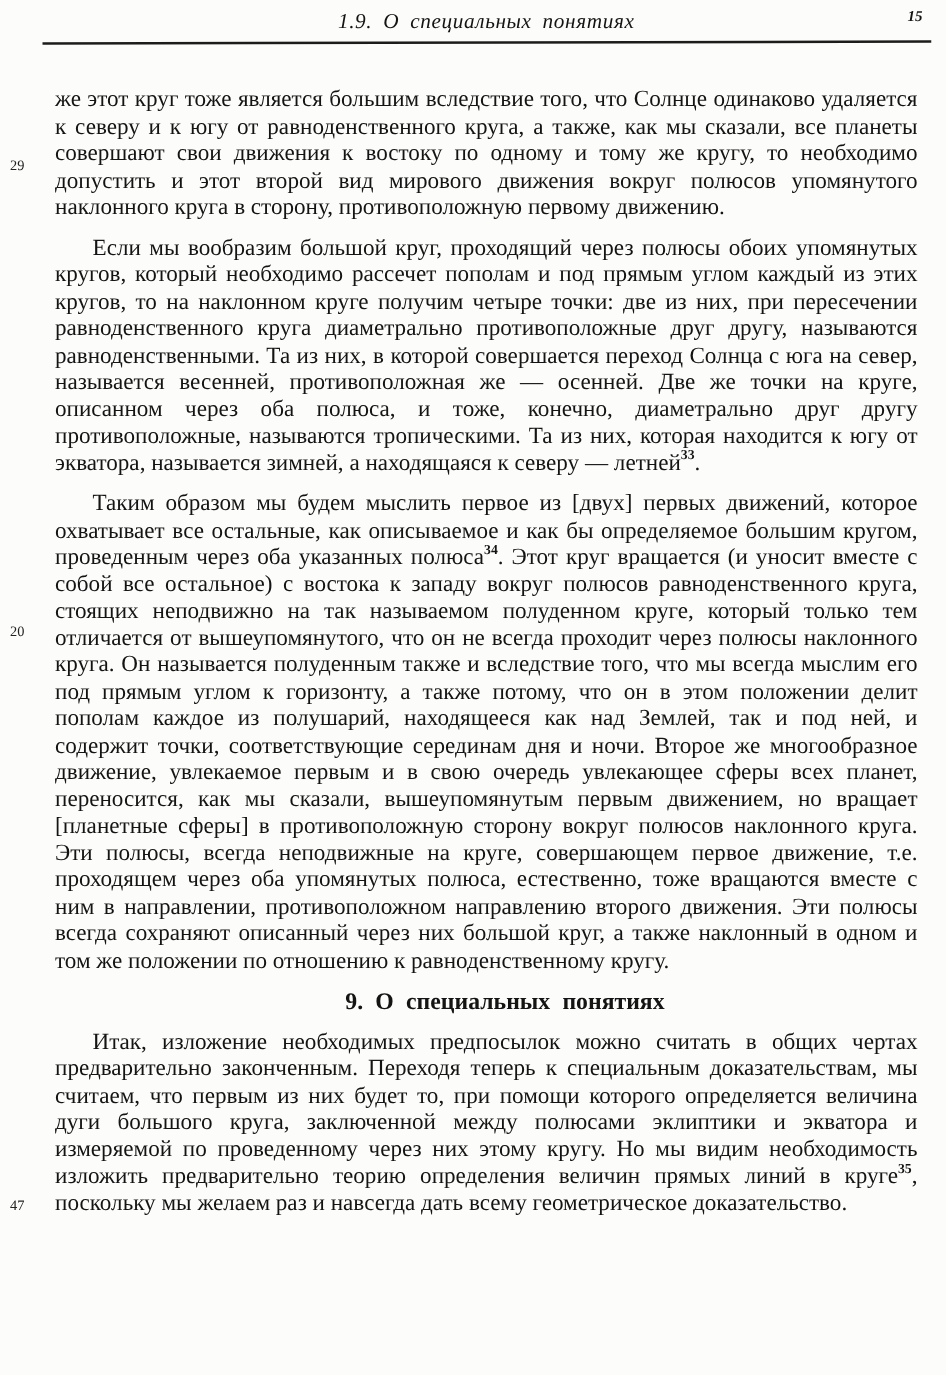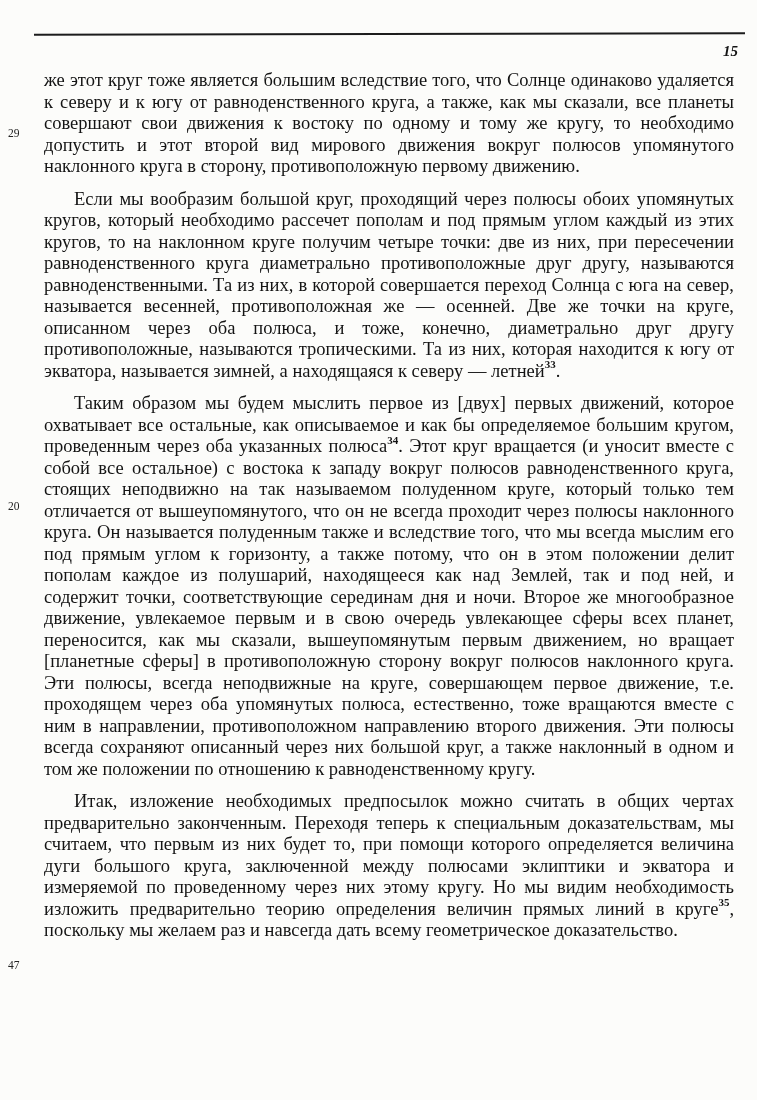--- a/index.html
+++ b/index.html
@@ -28,23 +28,22 @@
     font-size: 17px;
     letter-spacing: 0.5px;
     word-spacing: 4px;
     white-space: nowrap;
   }
   .pagenum {
     position: absolute;
     top: 6px;
     right: 19px;
     font-style: italic;
-    font-size: 15px;
+    font-size: 12px;
     font-weight: bold;
-    margin-top: 37px;
   }
   .header-rule {
     position: absolute;
     top: 33px;
     left: 34px;
     width: 711px;
     height: 2px;
     background: #1c1c1c;
     border: none;
     transform: rotate(-0.12deg);
@@ -92,20 +91,21 @@
     font-size: 19px;
     font-weight: bold;
     word-spacing: 5px;
   }
 </style>
 </head>
 <body>
 
 <div class="page">
 
+  <div class="runhead">1.9. О специальных понятиях</div>
 
   <div class="pagenum">15</div>
 
   <div class="header-rule"></div>
 
   <span class="margin-num mn-29">29</span>
   <span class="margin-num mn-30">20</span>
   <span class="margin-num mn-31">47</span>
 
   <div class="textblock">
@@ -115,19 +115,20 @@
     </p>
 
     <p>
       <span>Если мы вообразим большой круг, проходящий через полюсы обоих упомянутых кругов, который необходимо рассечет пополам и под прямым углом каждый из этих кругов, то на наклонном круге получим четыре точки: две из них, при пересечении равноденственного круга диаметрально противоположные друг другу, называются равноденственными. Та из них, в которой совершается переход Солнца с юга на север, называется весенней, противоположная же — осенней. Две же точки на круге, описанном через оба полюса, и тоже, конечно, диаметрально друг другу противоположные, называются тропическими. Та из них, которая находится к югу от экватора, называется зимней, а находящаяся к северу — летней</span><sup>33</sup><span>.</span>
     </p>
 
     <p>
       <span>Таким образом мы будем мыслить первое из [двух] первых движений, которое охватывает все остальные, как описываемое и как бы определяемое большим кругом, проведенным через оба указанных полюса</span><sup>34</sup><span>. Этот круг вращается (и уносит вместе с собой все остальное) с востока к западу вокруг полюсов равноденственного круга, стоящих неподвижно на так называемом полуденном круге, который только тем отличается от вышеупомянутого, что он не всегда проходит через полюсы наклонного круга. Он называется полуденным также и вследствие того, что мы всегда мыслим его под прямым углом к горизонту, а также потому, что он в этом положении делит пополам каждое из полушарий, находящееся как над Землей, так и под ней, и содержит точки, соответствующие серединам дня и ночи. Второе же многообразное движение, увлекаемое первым и в свою очередь увлекающее сферы всех планет, переносится, как мы сказали, вышеупомянутым первым движением, но вращает [планетные сферы] в противоположную сторону вокруг полюсов наклонного круга. Эти полюсы, всегда неподвижные на круге, совершающем первое движение, т.е. проходящем через оба упомянутых полюса, естественно, тоже вращаются вместе с ним в направлении, противоположном направлению второго движения. Эти полюсы всегда сохраняют описанный через них большой круг, а также наклонный в одном и том же положении по отношению к равноденственному кругу.</span>
     </p>
 
+    <p class="section-heading">9. О специальных понятиях</p>
 
     <p>
       <span>Итак, изложение необходимых предпосылок можно считать в общих чертах предварительно законченным. Переходя теперь к специальным доказательствам, мы считаем, что первым из них будет то, при помощи которого определяется величина дуги большого круга, заключенной между полюсами эклиптики и экватора и измеряемой по проведенному через них этому кругу. Но мы видим необходимость изложить предварительно теорию определения величин прямых линий в круге</span><sup>35</sup><span>, поскольку мы желаем раз и навсегда дать всему геометрическое доказательство.</span>
     </p>
 
   </div>
 </div>
 
 </body></html>

